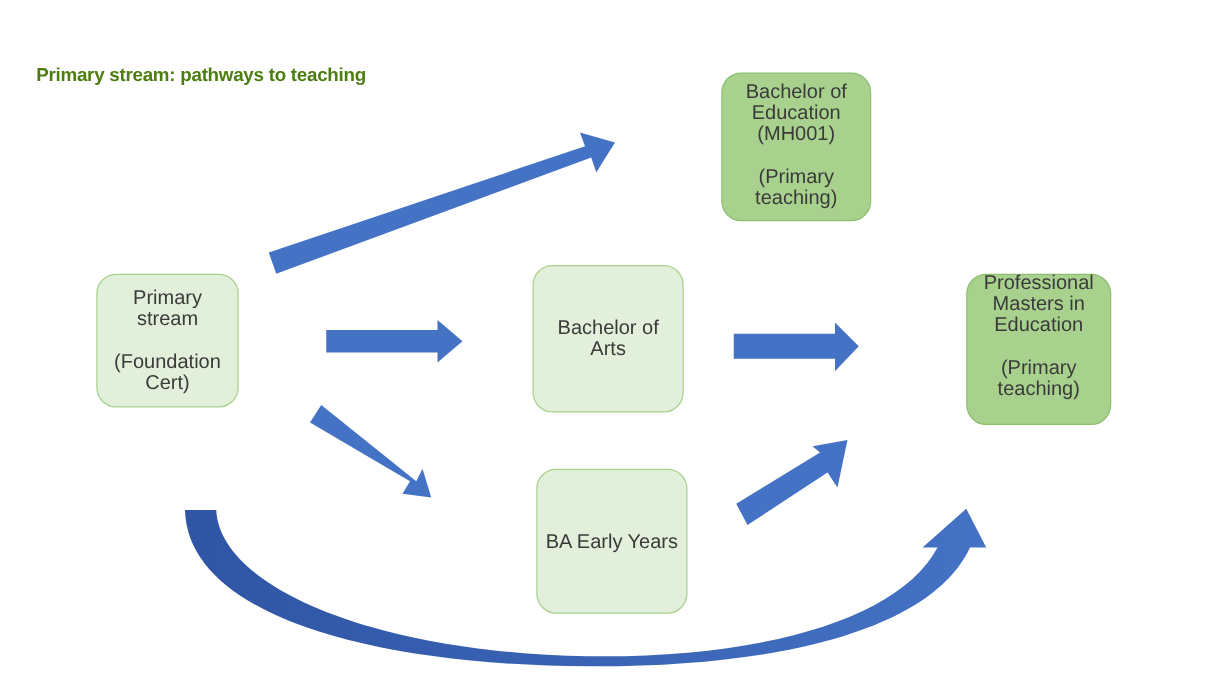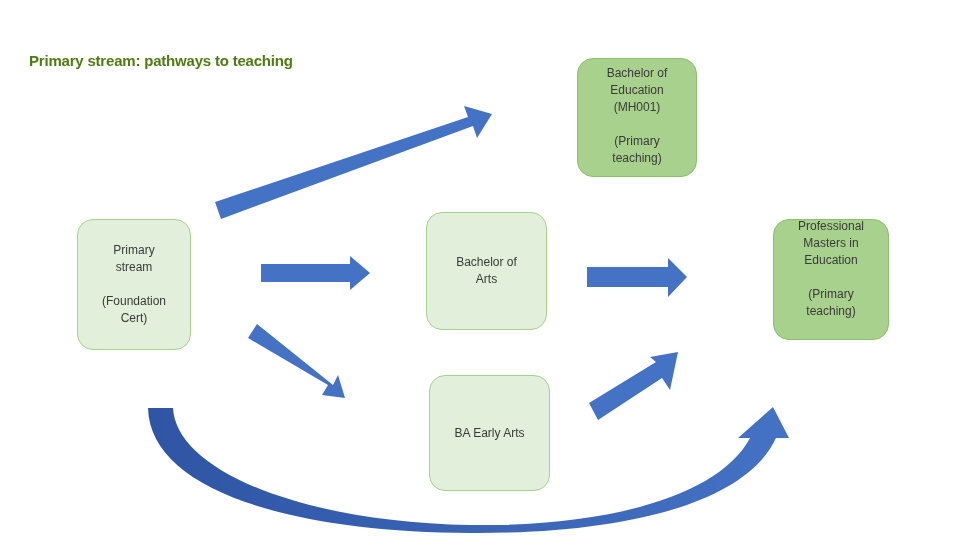--- a/index.html
+++ b/index.html
@@ -31,34 +31,34 @@
       height: 552px;
     }
     .box {
       position: absolute;
       box-sizing: border-box;
       border-radius: 16px;
       display: flex;
       align-items: center;
       justify-content: center;
       text-align: center;
-      font-size: 12px;
+      font-size: 16px;
       line-height: 17px;
       color: #3a3a3a;
       white-space: pre-line;
     }
     .box.light {
       background: #e2efda;
       border: 1.5px solid #a9d18e;
     }
     .box.dark {
       background: #a9d18e;
       border: 1.5px solid #8cbf6e;
     }
-    #box-primary-stream { left: 77px; top: 219px; width: 114px; height: 131px; }
+    #box-primary-stream { left: 77px; top: 219px; width: 114px; height: 107px; }
     #box-bachelor-of-arts { left: 426px; top: 212px; width: 121px; height: 118px; }
     #box-ba-early-years { left: 429px; top: 375px; width: 121px; height: 116px; }
     #box-bachelor-of-education { left: 577px; top: 58px; width: 120px; height: 119px; }
     #box-professional-masters { left: 727px; top: 219px; width: 116px; height: 121px; }
     #box-bachelor-of-education .box-text,
     #box-professional-masters .box-text { margin-top: -4px; }
     #box-professional-masters { align-items: flex-start; padding-top: 2px; margin-left: 46px; }
   </style>
 </head>
 <body>
@@ -99,21 +99,21 @@
 (Foundation
 Cert)</span>
 </div>
 
 <div class="box light" id="box-bachelor-of-arts">
   <span class="box-text">Bachelor of
 Arts</span>
 </div>
 
 <div class="box light" id="box-ba-early-years">
-  <span class="box-text">BA Early Arts</span>
+  <span class="box-text">BA Early Years</span>
 </div>
 
 <div class="box dark" id="box-bachelor-of-education">
   <span class="box-text">Bachelor of
 Education
 (MH001)
 
 (Primary
 teaching)</span>
 </div>

